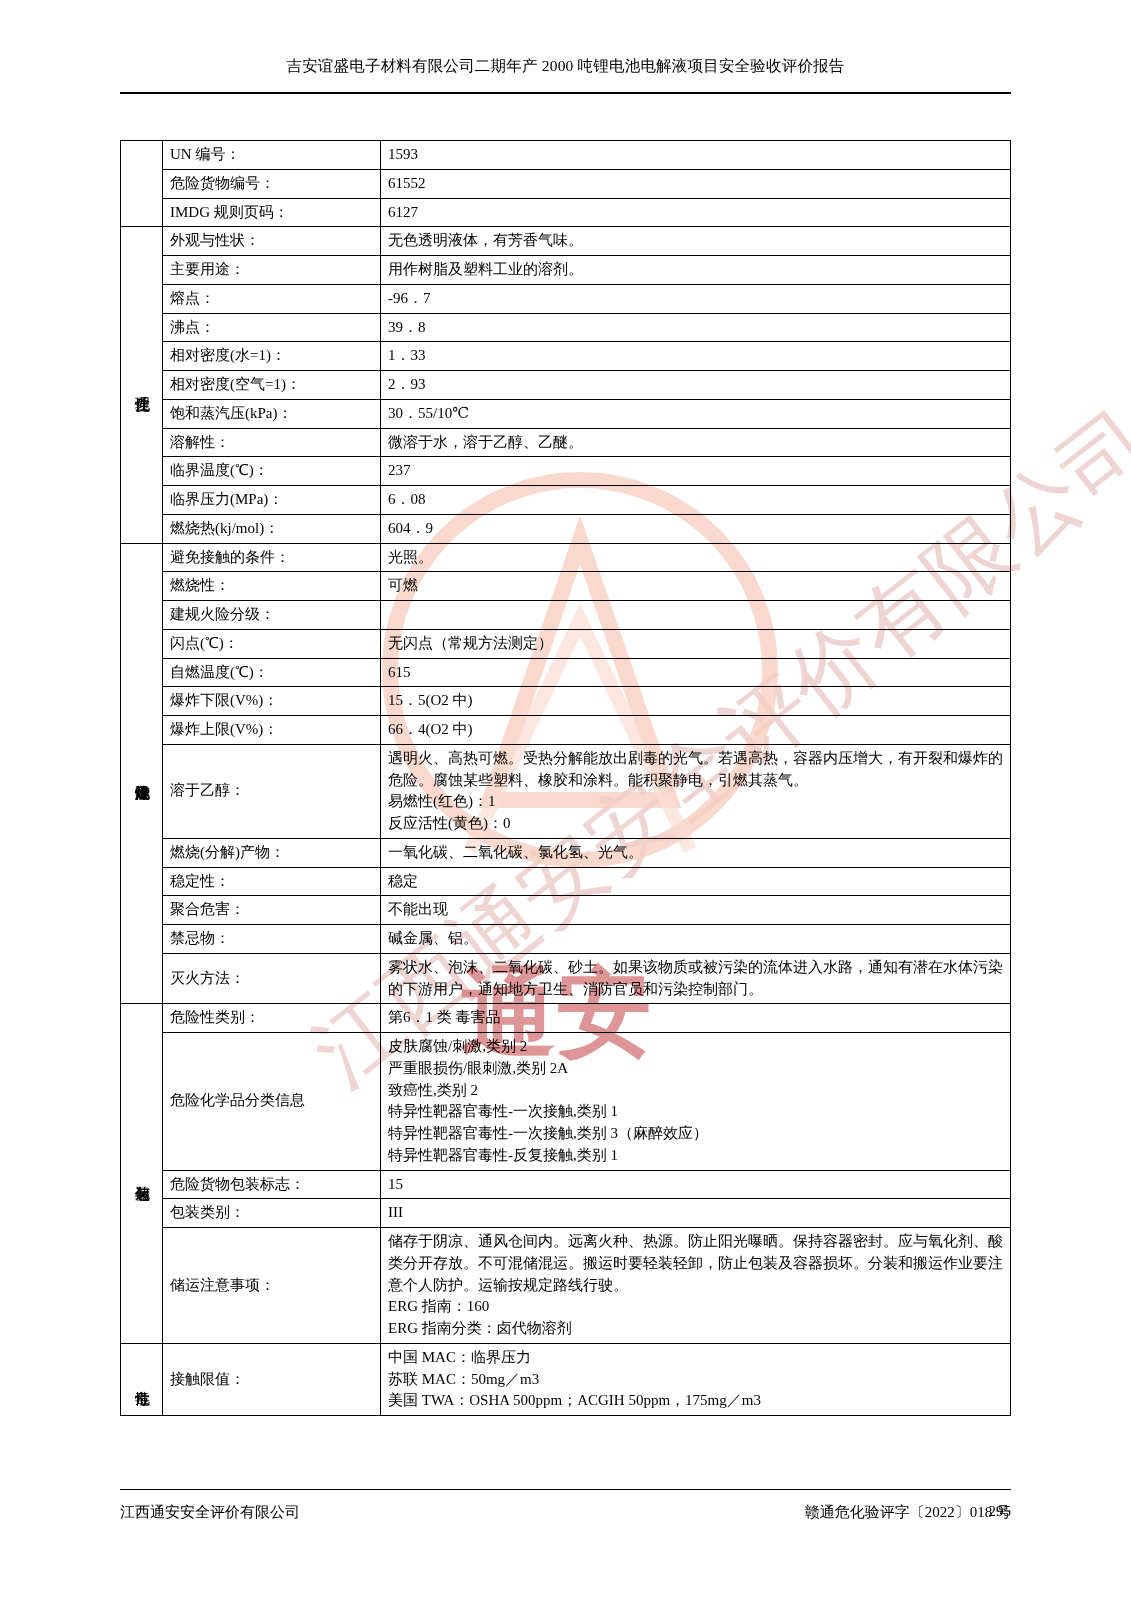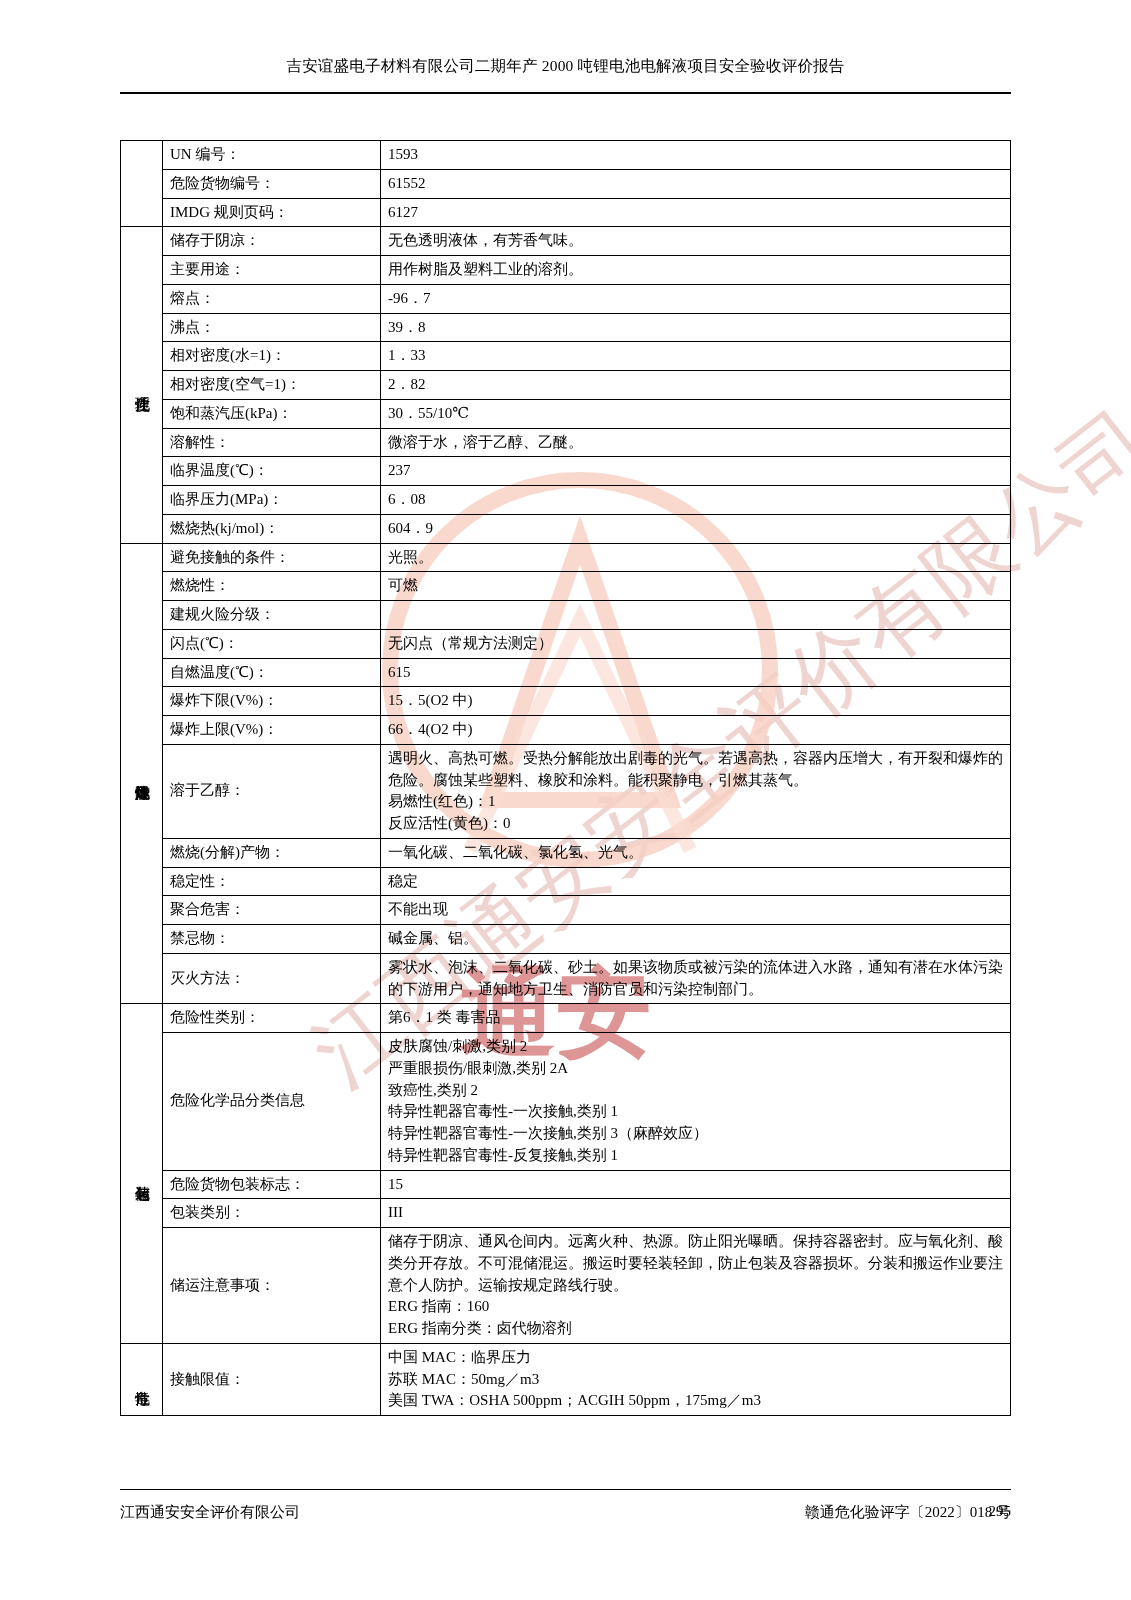--- a/index.html
+++ b/index.html
@@ -158,42 +158,42 @@
       </tr>
       <tr>
         <td class="label">IMDG 规则页码：</td>
         <td class="value">6127</td>
       </tr>
 
       <tr>
         <td class="group" rowspan="11">
           <div class="vchars" style="writing-mode: vertical-rl; text-orientation: upright; margin:0 auto;">理化性质</div>
         </td>
-        <td class="label">储存于阴凉：</td>
+        <td class="label">外观与性状：</td>
         <td class="value">无色透明液体，有芳香气味。</td>
       </tr>
       <tr>
         <td class="label">主要用途：</td>
         <td class="value">用作树脂及塑料工业的溶剂。</td>
       </tr>
       <tr>
         <td class="label">熔点：</td>
         <td class="value">-96．7</td>
       </tr>
       <tr>
         <td class="label">沸点：</td>
         <td class="value">39．8</td>
       </tr>
       <tr>
         <td class="label">相对密度(水=1)：</td>
         <td class="value">1．33</td>
       </tr>
       <tr>
         <td class="label">相对密度(空气=1)：</td>
-        <td class="value">2．82</td>
+        <td class="value">2．93</td>
       </tr>
       <tr>
         <td class="label">饱和蒸汽压(kPa)：</td>
         <td class="value">30．55/10℃</td>
       </tr>
       <tr>
         <td class="label">溶解性：</td>
         <td class="value">微溶于水，溶于乙醇、乙醚。</td>
       </tr>
       <tr>

